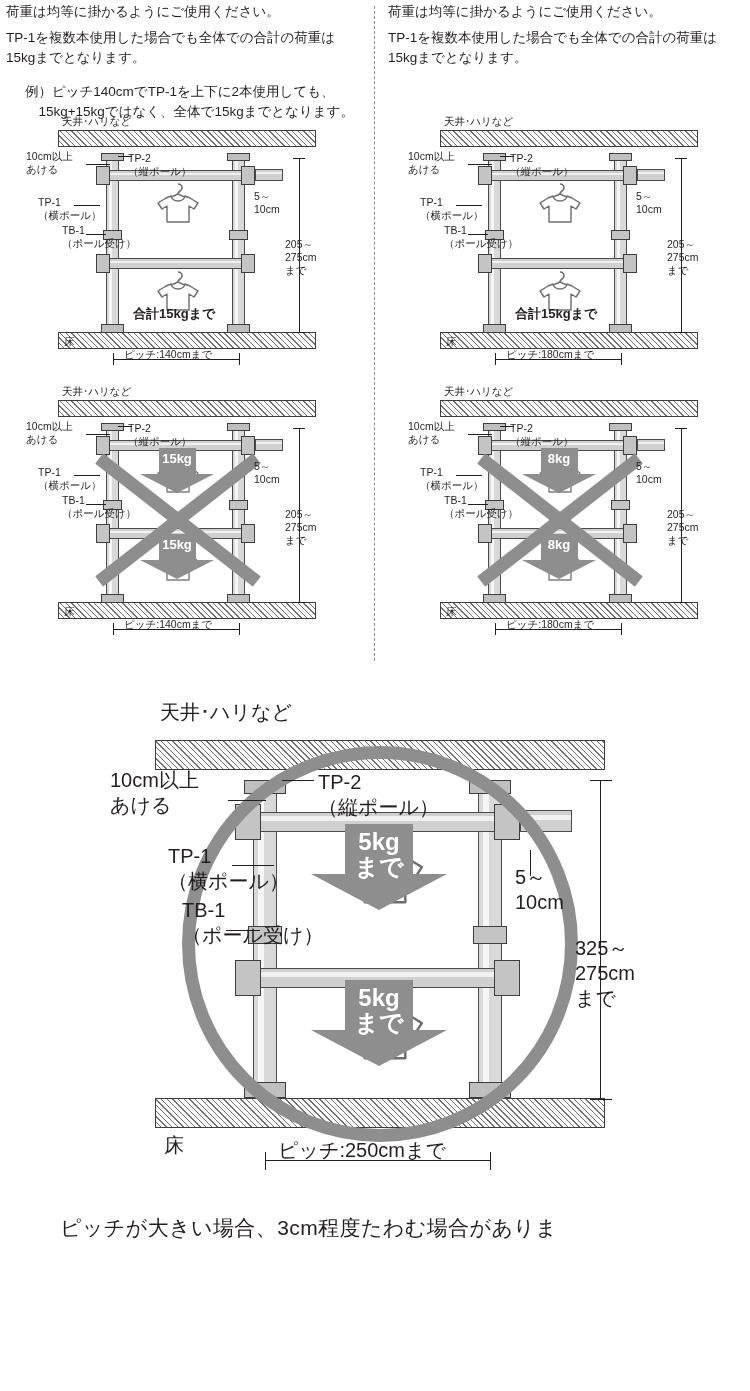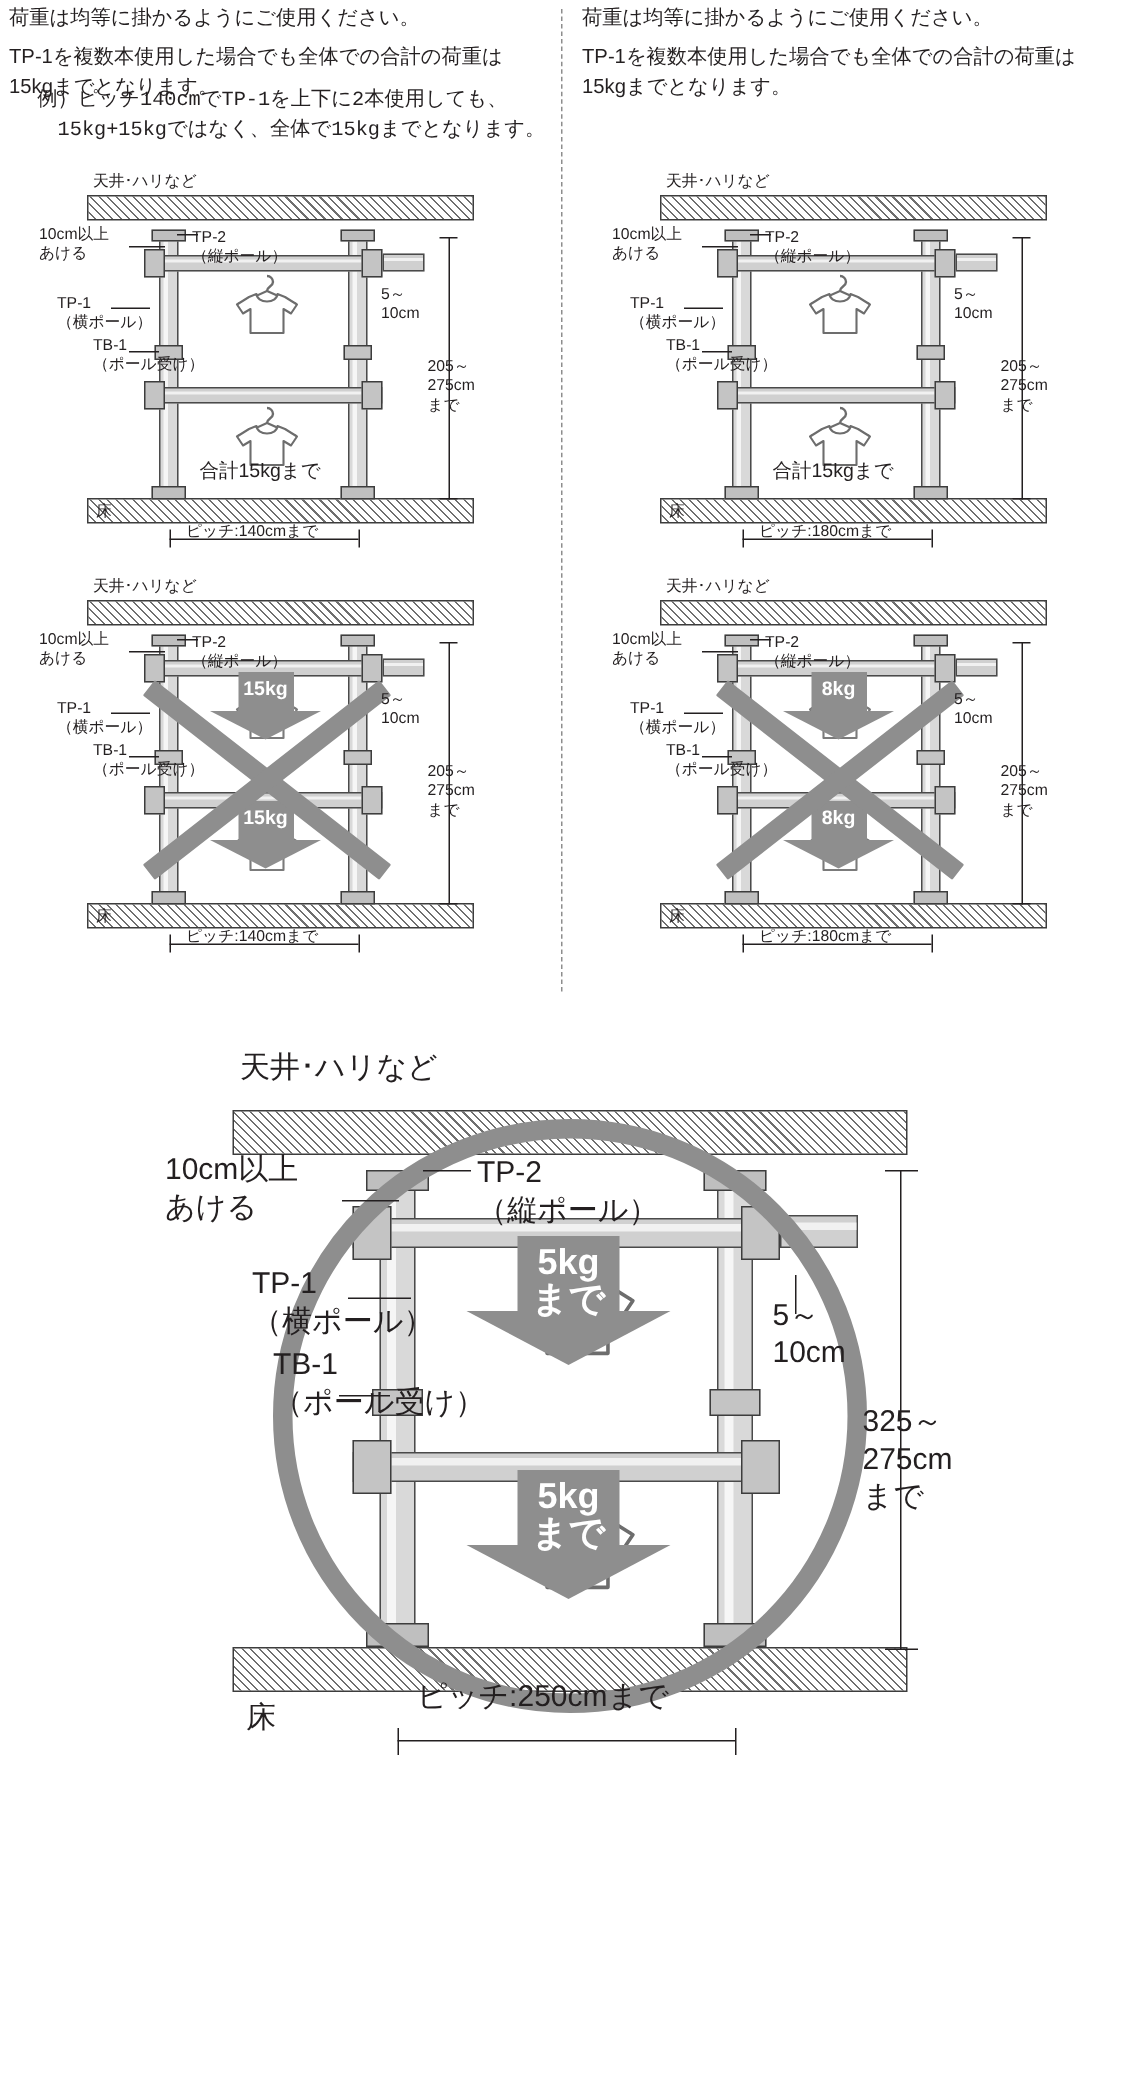--- a/index.html
+++ b/index.html
@@ -20,21 +20,21 @@
   .col.right{left:382px;}
   .divider{
     position:absolute;left:374px;top:6px;width:0;height:655px;
     border-left:1px dashed #8d8d8d;
   }
 
   .txt{font-size:13.5px;line-height:1.45;}
   .txt-block{position:absolute;left:6px;right:4px;}
   .lead1{top:2px;}
   .lead2{top:28px;}
-  .lead3{top:58px;font-family:Liberation Mono, monospace;}
+  .lead3{top:82px;}
   .indent{display:block;text-indent:-1.0em;padding-left:2.4em;}
 
   
   .diag{position:absolute;left:0;width:368px;height:252px;}
   .diag.d1{top:112px;}
   .diag.d2{top:382px;}
 
   .big-diag{position:absolute;left:60px;top:690px;width:640px;height:500px;}
 
   
@@ -91,21 +91,21 @@
     background:#8e8e8e;transform-origin:center;border-radius:1px;
   }
   .xmark i.a{transform:translate(-50%,-50%) rotate(38deg);}
   .xmark i.b{transform:translate(-50%,-50%) rotate(-38deg);}
 
   .ring{
     position:absolute;border:13px solid #8e8e8e;border-radius:50%;
   }
 
   .total-lbl{
-    position:absolute;font-weight:normal;font-size:13px;color:#231f20;white-space:nowrap;
+    position:absolute;font-weight:bold;font-size:13px;color:#231f20;white-space:nowrap;
   }
 
   .footer{
     position:absolute;left:60px;top:1212px;width:640px;
     font-size:21px;line-height:1.55;letter-spacing:.02em;
   }
   .footer span{display:block;}
 </style>
 </head>
 <body>
@@ -499,33 +499,34 @@
 （横ポール）</div>
     <div class="lab big" style="left:258px;top:80px;white-space:pre;">TP-2
 （縦ポール）</div>
     <div class="lab big" style="left:122px;top:208px;white-space:pre;">TB-1
 （ポール受け）</div>
     <div class="lab big" style="left:455px;top:175px;white-space:pre;">5～
 10cm</div>
     <div class="lab big" style="left:515px;top:246px;white-space:pre;">325～
 275cm
 まで</div>
-    <div class="lab big" style="left:218px;top:429px;text-align:right;">ピッチ:250cmまで</div>
+    <div class="lab big" style="left:218px;top:448px;text-align:right;">ピッチ:250cmまで</div>
 
     <div class="line ln-h" style="left:168px;top:110px;width:38px;"></div>
     <div class="line ln-h" style="left:172px;top:175px;width:42px;"></div>
     <div class="line ln-h" style="left:166px;top:240px;width:34px;"></div>
     <div class="line ln-h" style="left:222px;top:90px;width:32px;"></div>
 
     <div class="line ln-v" style="left:540px;top:90px;height:320px;"></div>
     <div class="line ln-h" style="left:530px;top:90px;width:22px;"></div>
     <div class="line ln-h" style="left:530px;top:409px;width:22px;"></div>
     <div class="line ln-v" style="left:470px;top:160px;height:26px;"></div>
 
     <div class="line ln-h" style="left:205px;top:470px;width:225px;"></div>
     <div class="line ln-v" style="left:205px;top:462px;height:18px;"></div>
     <div class="line ln-v" style="left:430px;top:462px;height:18px;"></div>
   </div>
 
   <div class="footer">
+    <span>ピッチが大きい場合、3cm程度たわむ場合がありま</span>
   </div>
 
 </div>
 
 </body></html>

